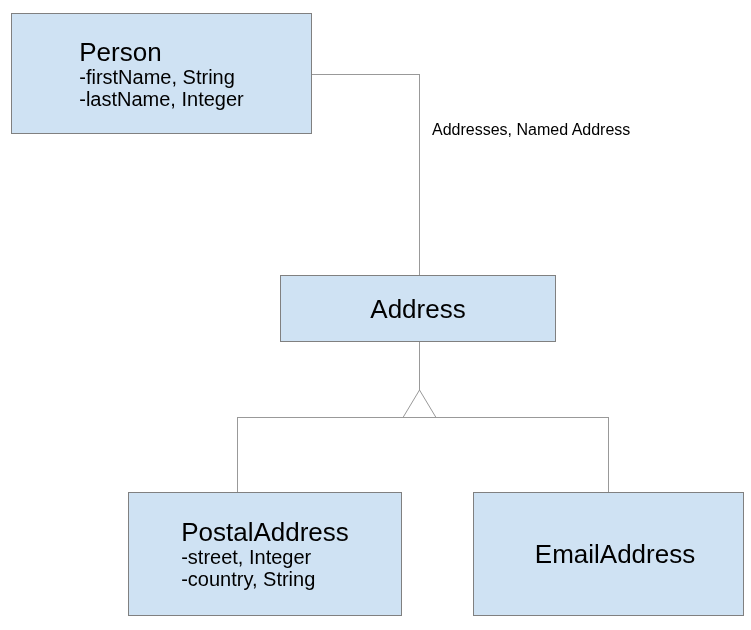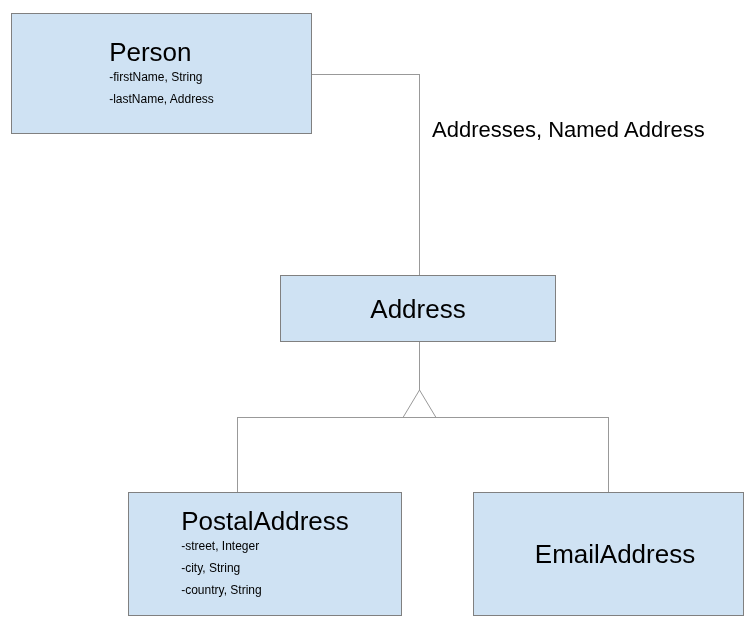--- a/index.html
+++ b/index.html
@@ -45,34 +45,34 @@
   }
   .class-content {
     text-align: left;
   }
   .class-title {
     font-size: 26px;
     line-height: 28px;
     white-space: nowrap;
   }
   .class-attr {
-    font-size: 12px;
+    font-size: 20px;
     line-height: 22px;
     white-space: nowrap;
   }
   .box-person  { left: 11px;  top: 13px;  width: 301px; height: 121px; }
   .box-address { left: 280px; top: 275px; width: 276px; height: 67px; }
   .box-postal  { left: 100px; top: 492px; width: 274px; height: 124px; margin-left: 28px; }
   .box-email   { left: 473px; top: 492px; width: 271px; height: 124px; padding-left: 13px; }
   .box-address .class-content { }
   .assoc-label {
     position: absolute;
     left: 432px;
     top: 119px;
-    font-size: 22px;
+    font-size: 16px;
     line-height: 22px;
     white-space: nowrap;
   }
 </style>
 </head>
 <body>
 
 <div class="canvas">
 
   <svg class="connector-layer" viewBox="0 0 751 630">
@@ -83,35 +83,34 @@
 
     <path class="conn" d="M237.5,492 L237.5,417.5 L608.5,417.5 L608.5,492"></path>
 
     <polygon class="tri" points="419.5,390 403,417.5 436,417.5"></polygon>
   </svg>
 
   <div class="class-box box-person">
     <div class="class-content">
       <div class="class-title">Person</div>
       <div class="class-attr">-firstName, String</div>
-      <div class="class-attr">-lastName, Address</div>
+      <div class="class-attr">-lastName, Integer</div>
     </div>
   </div>
 
   <div class="class-box box-address">
     <div class="class-content">
       <div class="class-title">Address</div>
     </div>
   </div>
 
   <div class="class-box box-postal">
     <div class="class-content">
       <div class="class-title">PostalAddress</div>
       <div class="class-attr">-street, Integer</div>
-      <div class="class-attr">-city, String</div>
       <div class="class-attr">-country, String</div>
     </div>
   </div>
 
   <div class="class-box box-email">
     <div class="class-content">
       <div class="class-title">EmailAddress</div>
     </div>
   </div>
 

